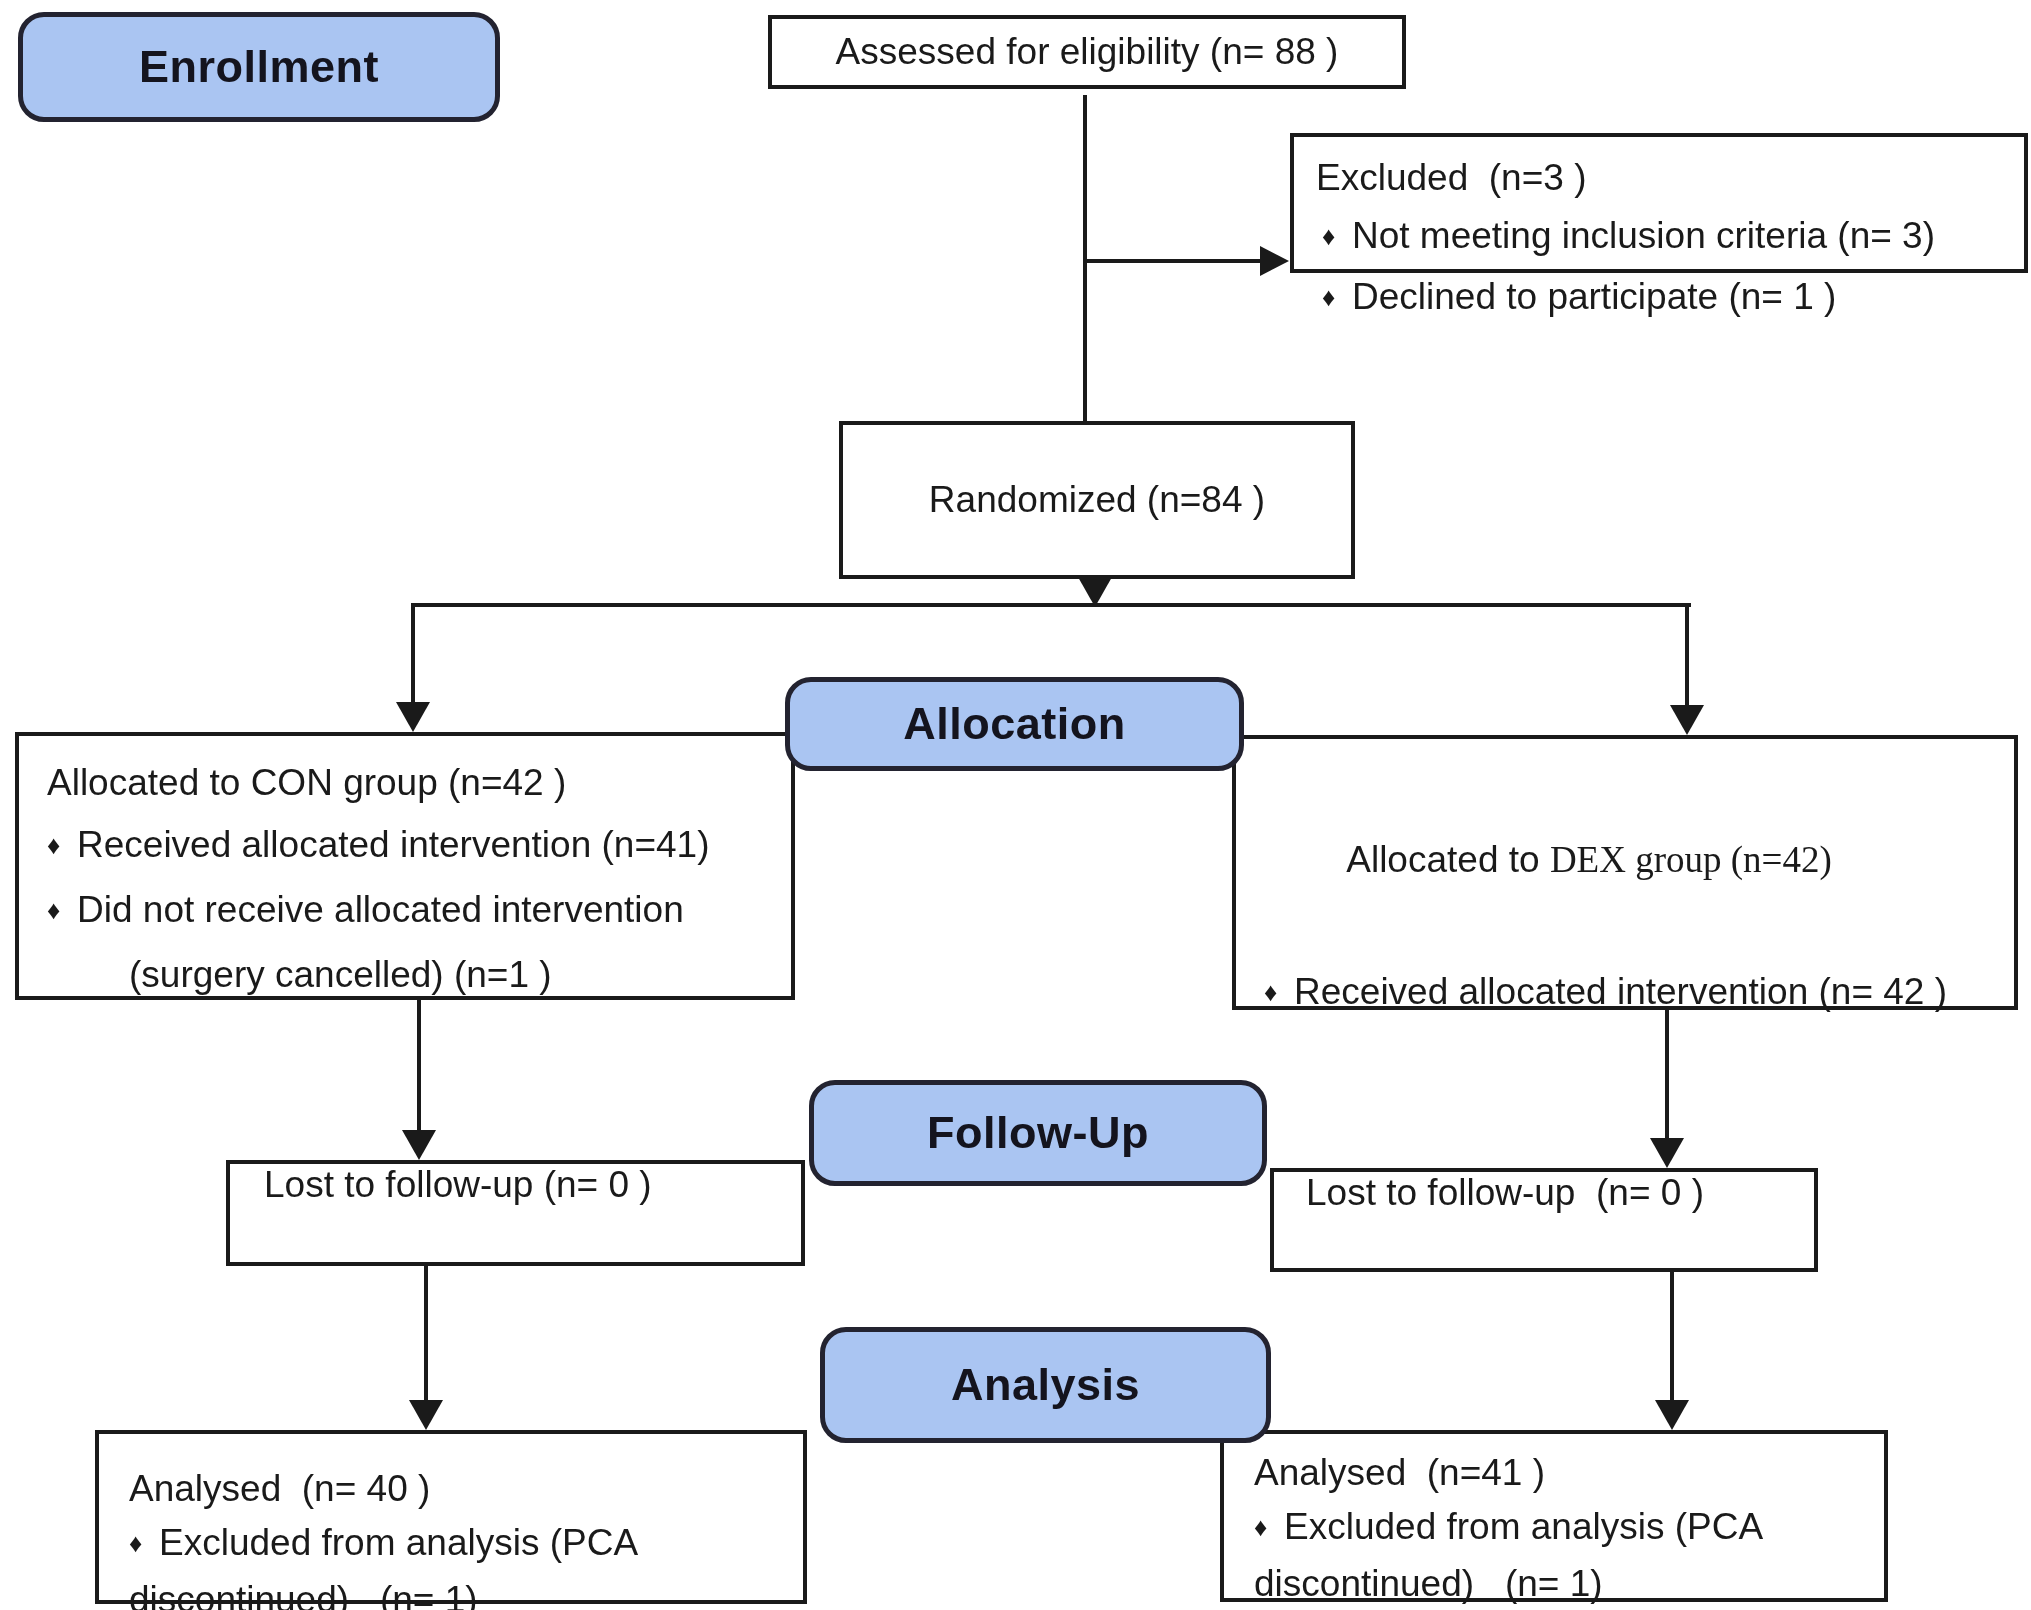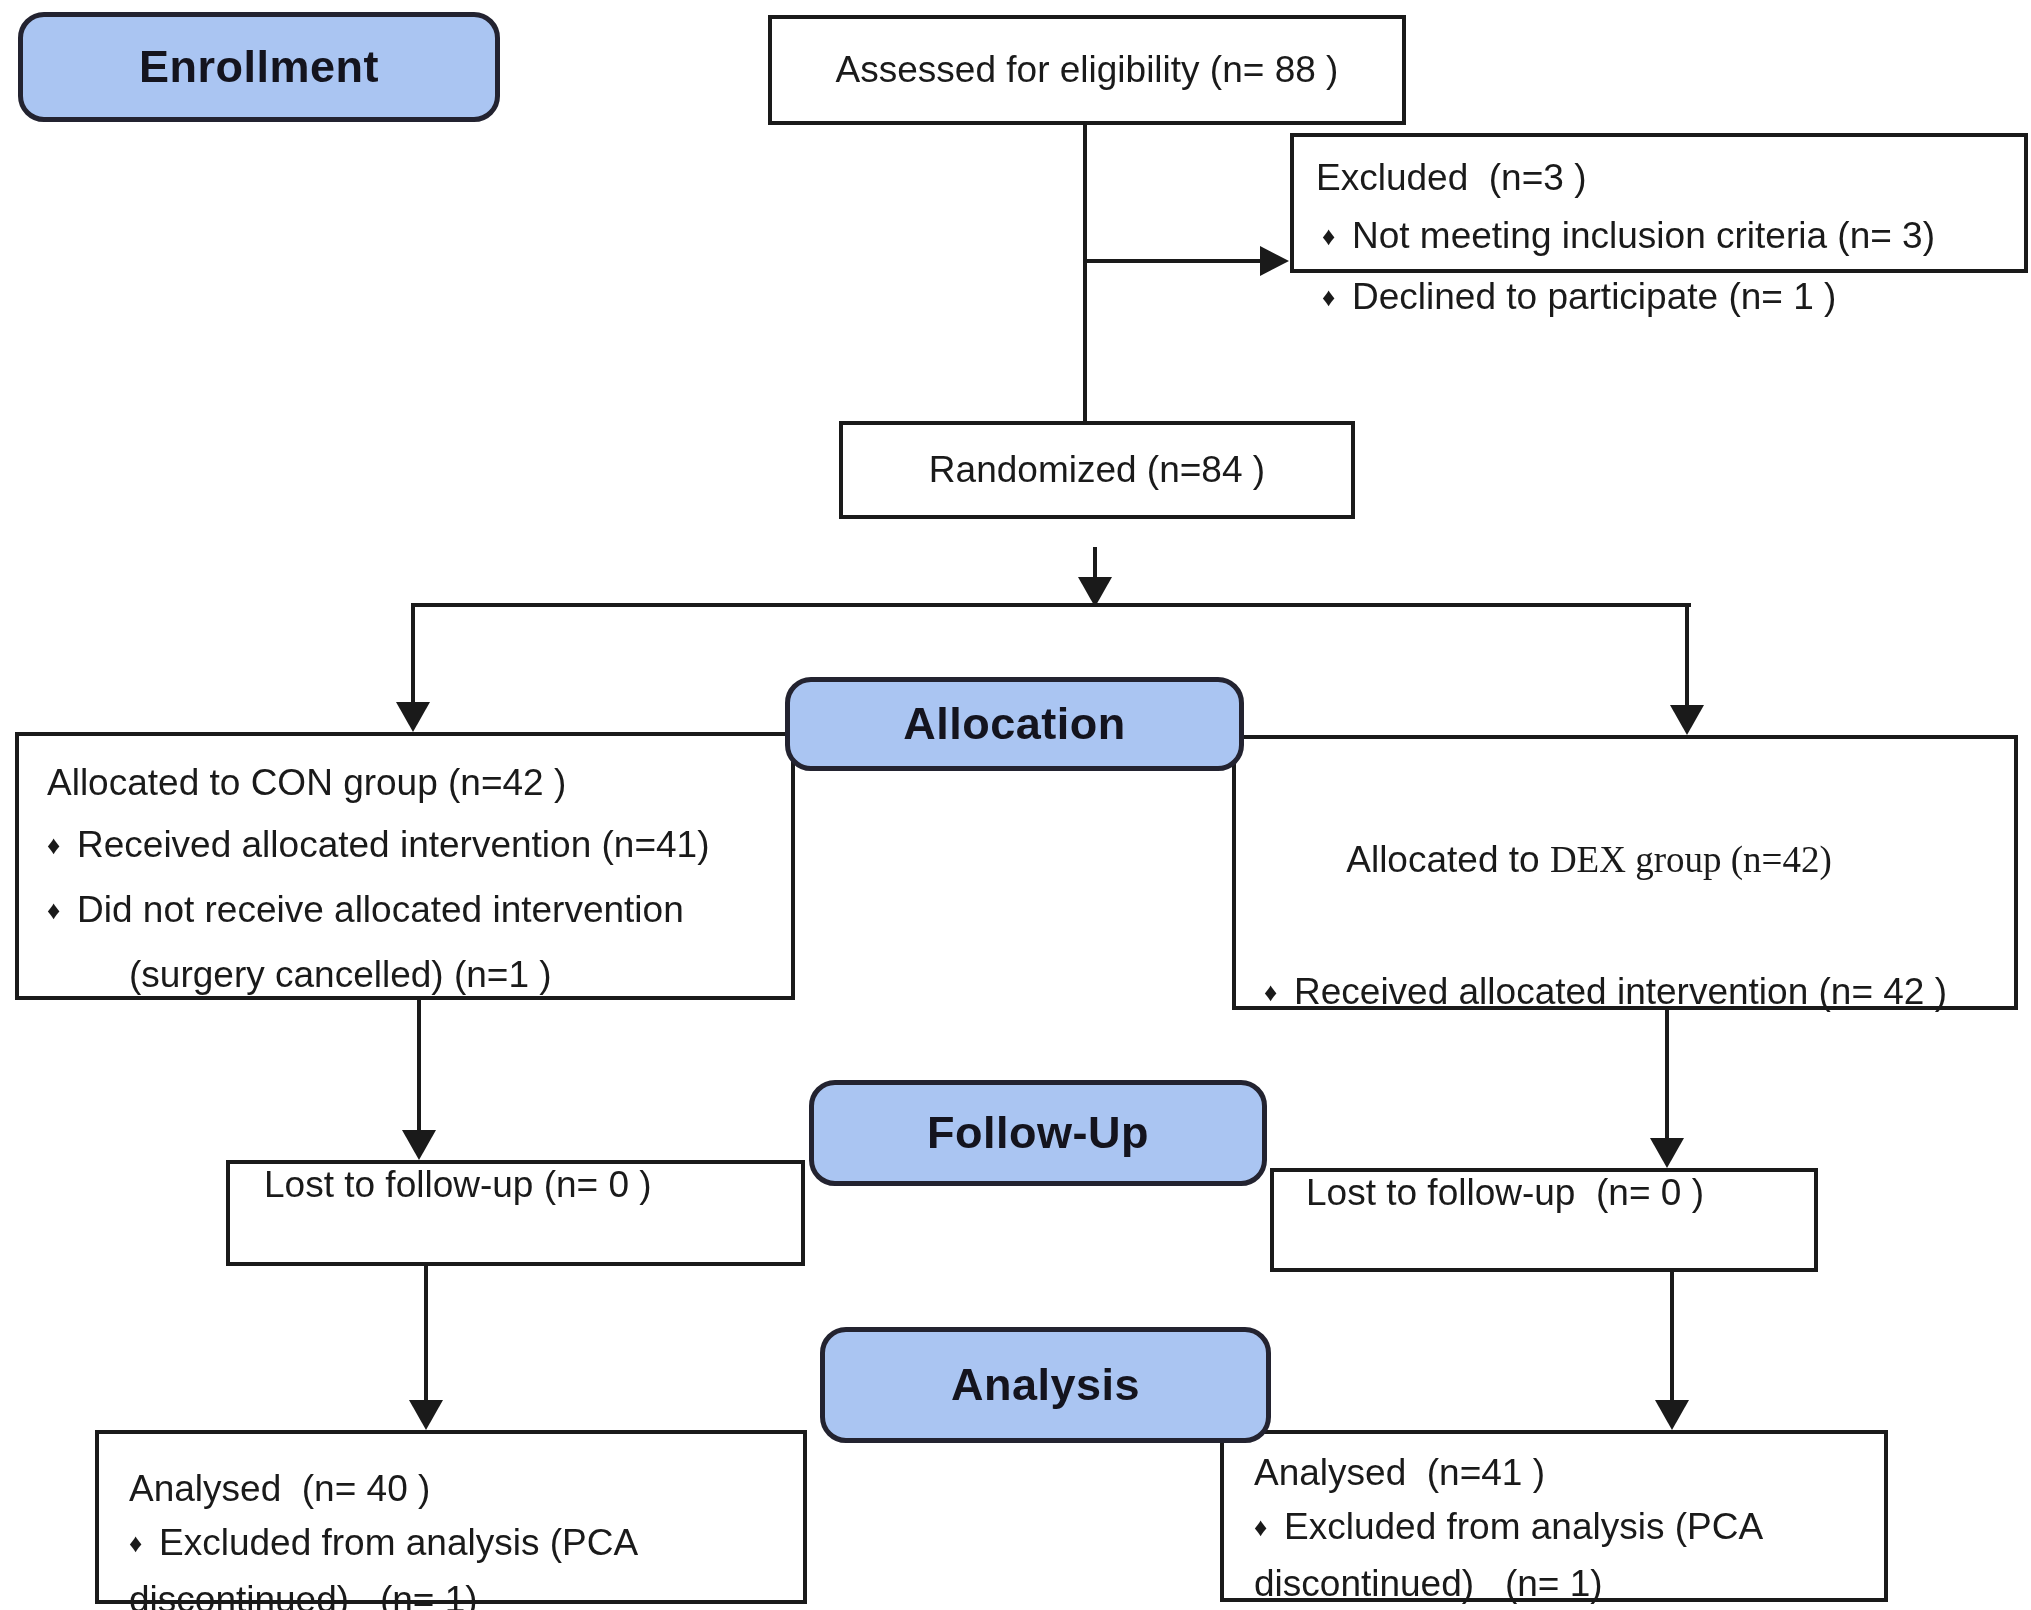--- a/index.html
+++ b/index.html
@@ -70,39 +70,39 @@
   <div class="vline" style="left:417px;top:1000px;height:131px;"></div>
   <div class="arrow-down" style="left:402px;top:1130px;"></div>
   <div class="vline" style="left:1665px;top:1010px;height:129px;"></div>
   <div class="arrow-down" style="left:1650px;top:1138px;"></div>
 
   <div class="vline" style="left:424px;top:1266px;height:135px;"></div>
   <div class="arrow-down" style="left:409px;top:1400px;"></div>
   <div class="vline" style="left:1670px;top:1272px;height:129px;"></div>
   <div class="arrow-down" style="left:1655px;top:1400px;"></div>
 
-  <div class="box center" style="left:768px;top:15px;width:638px;height:110px;">
+  <div class="box center" style="left:768px;top:15px;width:638px;height:74px;">
     <span class="t">Assessed for eligibility (n= 88 )</span>
   </div>
 
   <div class="box" style="left:1290px;top:133px;width:738px;height:140px;">
     <div class="lines" style="padding:12px 6px 0 22px;">
       <div class="line tight">Excluded  (n=3 )</div>
       <div class="line tight bullet-row">
         <span class="bullet pad">♦</span>
         <span>Not meeting inclusion criteria (n= 3)</span>
       </div>
       <div class="line tight bullet-row">
         <span class="bullet pad">♦</span>
         <span>Declined to participate (n= 1 )</span>
       </div>
     </div>
   </div>
 
-  <div class="box center" style="left:839px;top:421px;width:516px;height:98px;">
+  <div class="box center" style="left:839px;top:421px;width:516px;height:158px;">
     <span class="t">Randomized (n=84 )</span>
   </div>
 
   <div class="box" style="left:15px;top:732px;width:780px;height:268px;">
     <div class="lines" style="padding:16px 6px 0 28px;">
       <div class="line">Allocated to CON group (n=42 )</div>
       <div class="line bullet-row">
         <span class="bullet">♦</span>
         <span>Received allocated intervention (n=41)</span>
       </div>

